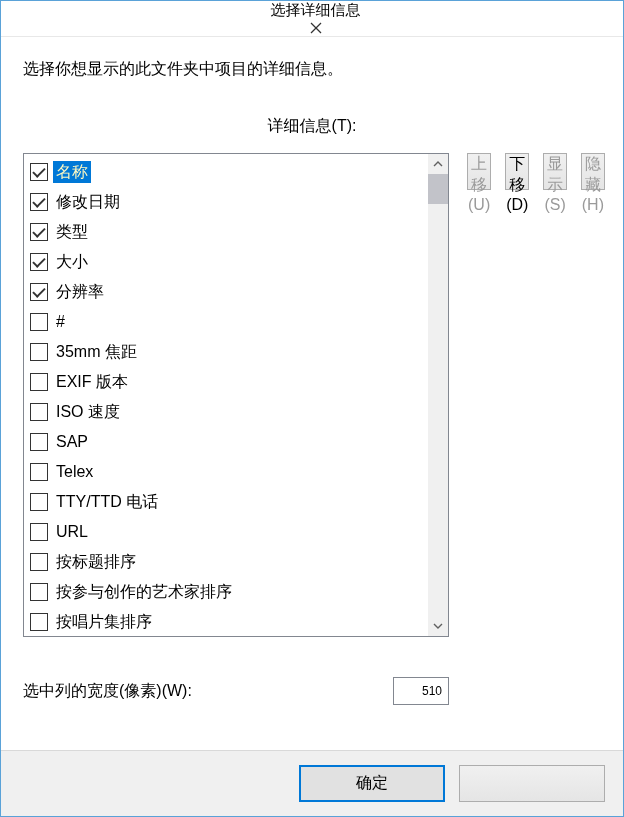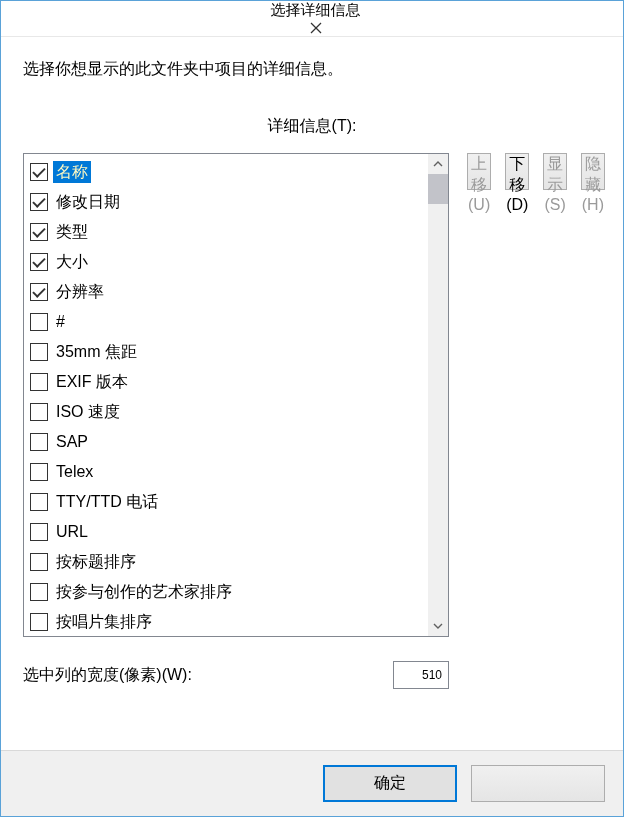--- a/index.html
+++ b/index.html
@@ -161,21 +161,21 @@
     color: #9a9a9a;
     cursor: default;
   }
   .btn.primary {
     border: 2px solid #0078d7;
     background: #e1e1e1;
   }
   .width-row {
     display: flex;
     align-items: center;
-    margin-top: 24px;
+    margin-top: 40px;
     width: 426px;
   }
   .width-label {
     flex: 1;
     font-size: 16px;
   }
   .width-input {
     width: 56px;
     height: 28px;
     border: 1px solid #828790;
@@ -188,21 +188,21 @@
     height: 66px;
     border-top: 1px solid #d9d9d9;
     background: #f0f0f0;
     display: flex;
     align-items: center;
     justify-content: flex-end;
     padding-right: 18px;
     gap: 14px;
   }
   .footer .btn {
-    width: 134px;
+    width: 146px;
     font-family: Liberation Serif, serif;
   }
 </style>
 </head>
 <body>
 
 <div class="window">
 
   <div class="titlebar">
     <div class="titlebar-text">选择详细信息</div>

